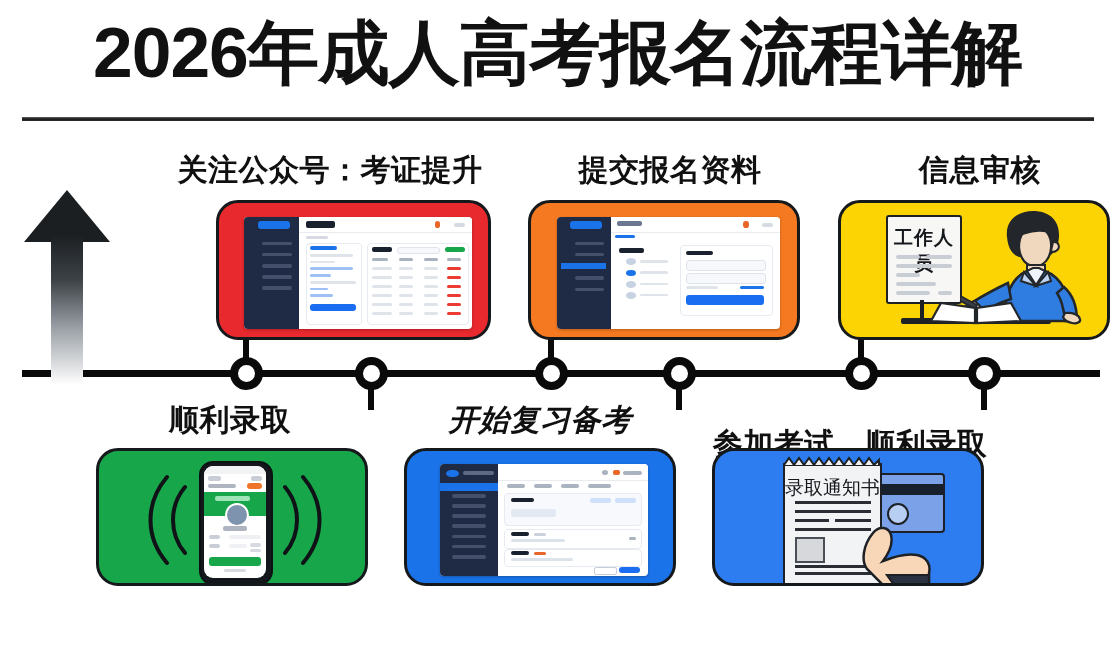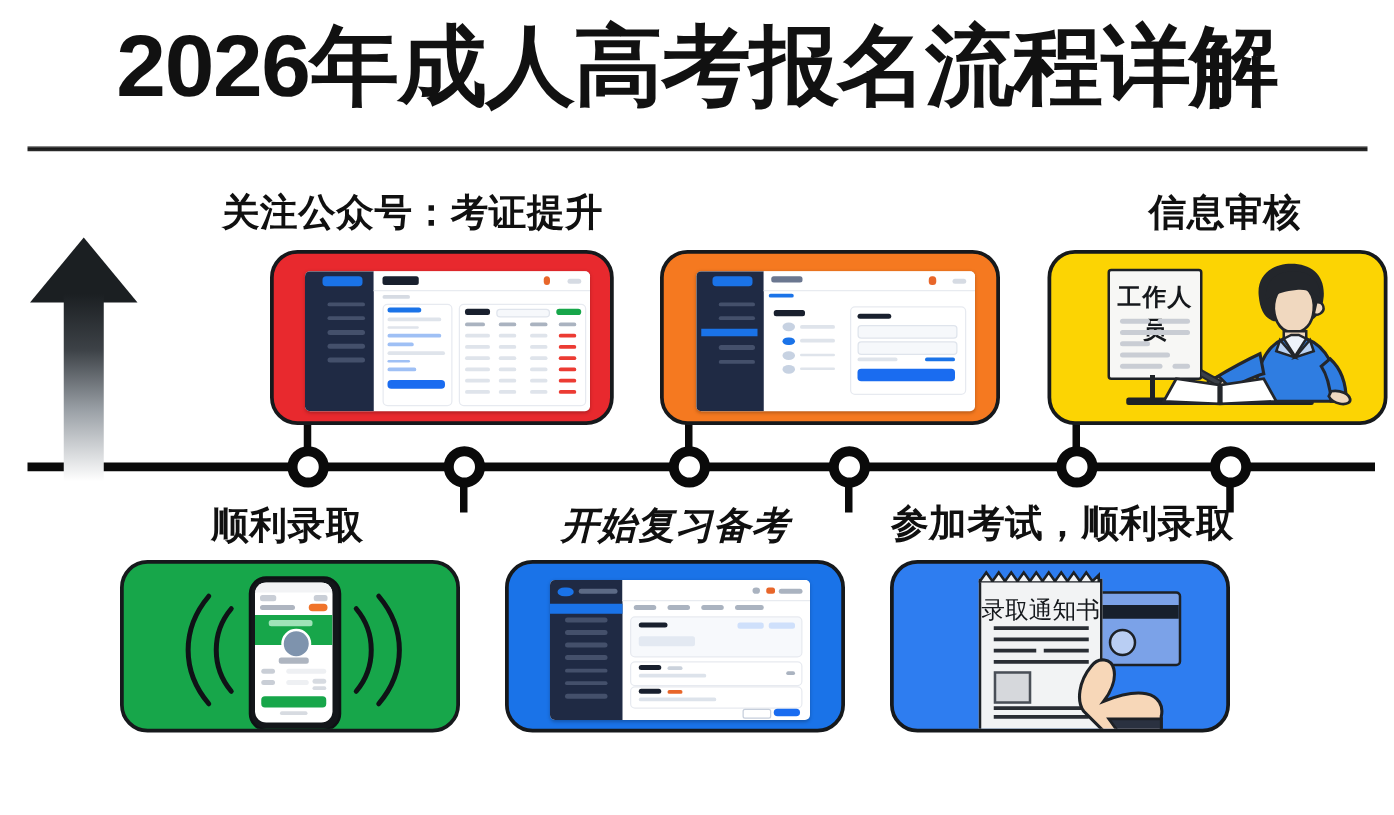--- a/index.html
+++ b/index.html
@@ -282,20 +282,21 @@
       <div class="scr-row" style="left:68%;top:77%;width:6%;"></div>
       <div class="scr-row" style="left:79%;top:77%;width:6%;"></div>
       <div class="scr-row scr-redrow" style="left:89%;top:77%;width:6%;"></div>
       <div class="scr-row" style="left:56%;top:85%;width:9%;"></div>
       <div class="scr-row" style="left:68%;top:85%;width:6%;"></div>
       <div class="scr-row" style="left:79%;top:85%;width:6%;"></div>
       <div class="scr-row scr-redrow" style="left:89%;top:85%;width:6%;"></div>
     </div>
   </div>
 
+  <div class="card-label" style="left:530px;top:150px;width:280px;">提交报名资料</div>
 
   <div class="card" style="left:528px;top:200px;width:272px;height:140px;background:#F57920;">
     <div class="screen" style="left:26px;top:14px;width:223px;height:112px;">
       <div class="scr-side"></div>
       <div class="scr-logo"></div>
       <div class="scr-sideitem" style="top:22%;"></div>
       <div class="scr-sideitem" style="top:32%;"></div>
       <div class="scr-sideitem active" style="top:41%;"></div>
       <div class="scr-sideitem" style="top:53%;"></div>
       <div class="scr-sideitem" style="top:63%;"></div>
@@ -440,21 +441,21 @@
       <div class="scr-panel" style="left:31%;top:76%;width:65%;height:14%;"></div>
       <div class="scr-chip" style="left:34%;top:78%;width:9%;height:3.6%;background:#19202e;"></div>
       <div class="scr-chip" style="left:45%;top:78.5%;width:6%;height:3%;background:#e8662a;"></div>
       <div class="scr-chip" style="left:34%;top:84%;width:30%;height:3%;background:#dde3eb;"></div>
 
       <div class="scr-chip" style="left:74%;top:92%;width:10%;height:5%;background:#ffffff;border:1px solid #c6cedb;"></div>
       <div class="scr-bluebtn" style="left:86%;top:92%;width:10%;height:5%;"></div>
     </div>
   </div>
 
-  <div class="card-label" style="left:705px;top:399px;width:290px;">参加考试，顺利录取</div>
+  <div class="card-label" style="left:705px;top:424px;width:290px;">参加考试，顺利录取</div>
 
   <div class="card" style="left:712px;top:448px;width:272px;height:138px;background:#2E7DF0;font-family:Liberation Mono, monospace;">
 
     <div class="idcard" style="left:158px;top:22px;width:68px;height:56px;">
       <div class="idcard-strip" style="left:0;top:9px;width:68px;height:11px;"></div>
       <div class="idcard-circle" style="left:12px;top:28px;width:18px;height:18px;"></div>
     </div>
 
     <div class="letter" style="left:68px;top:12px;width:95px;height:118px;">
       <svg style="position:absolute;left:-3px;top:-9px;width:99px;height:10px;" viewBox="0 0 99 10">

